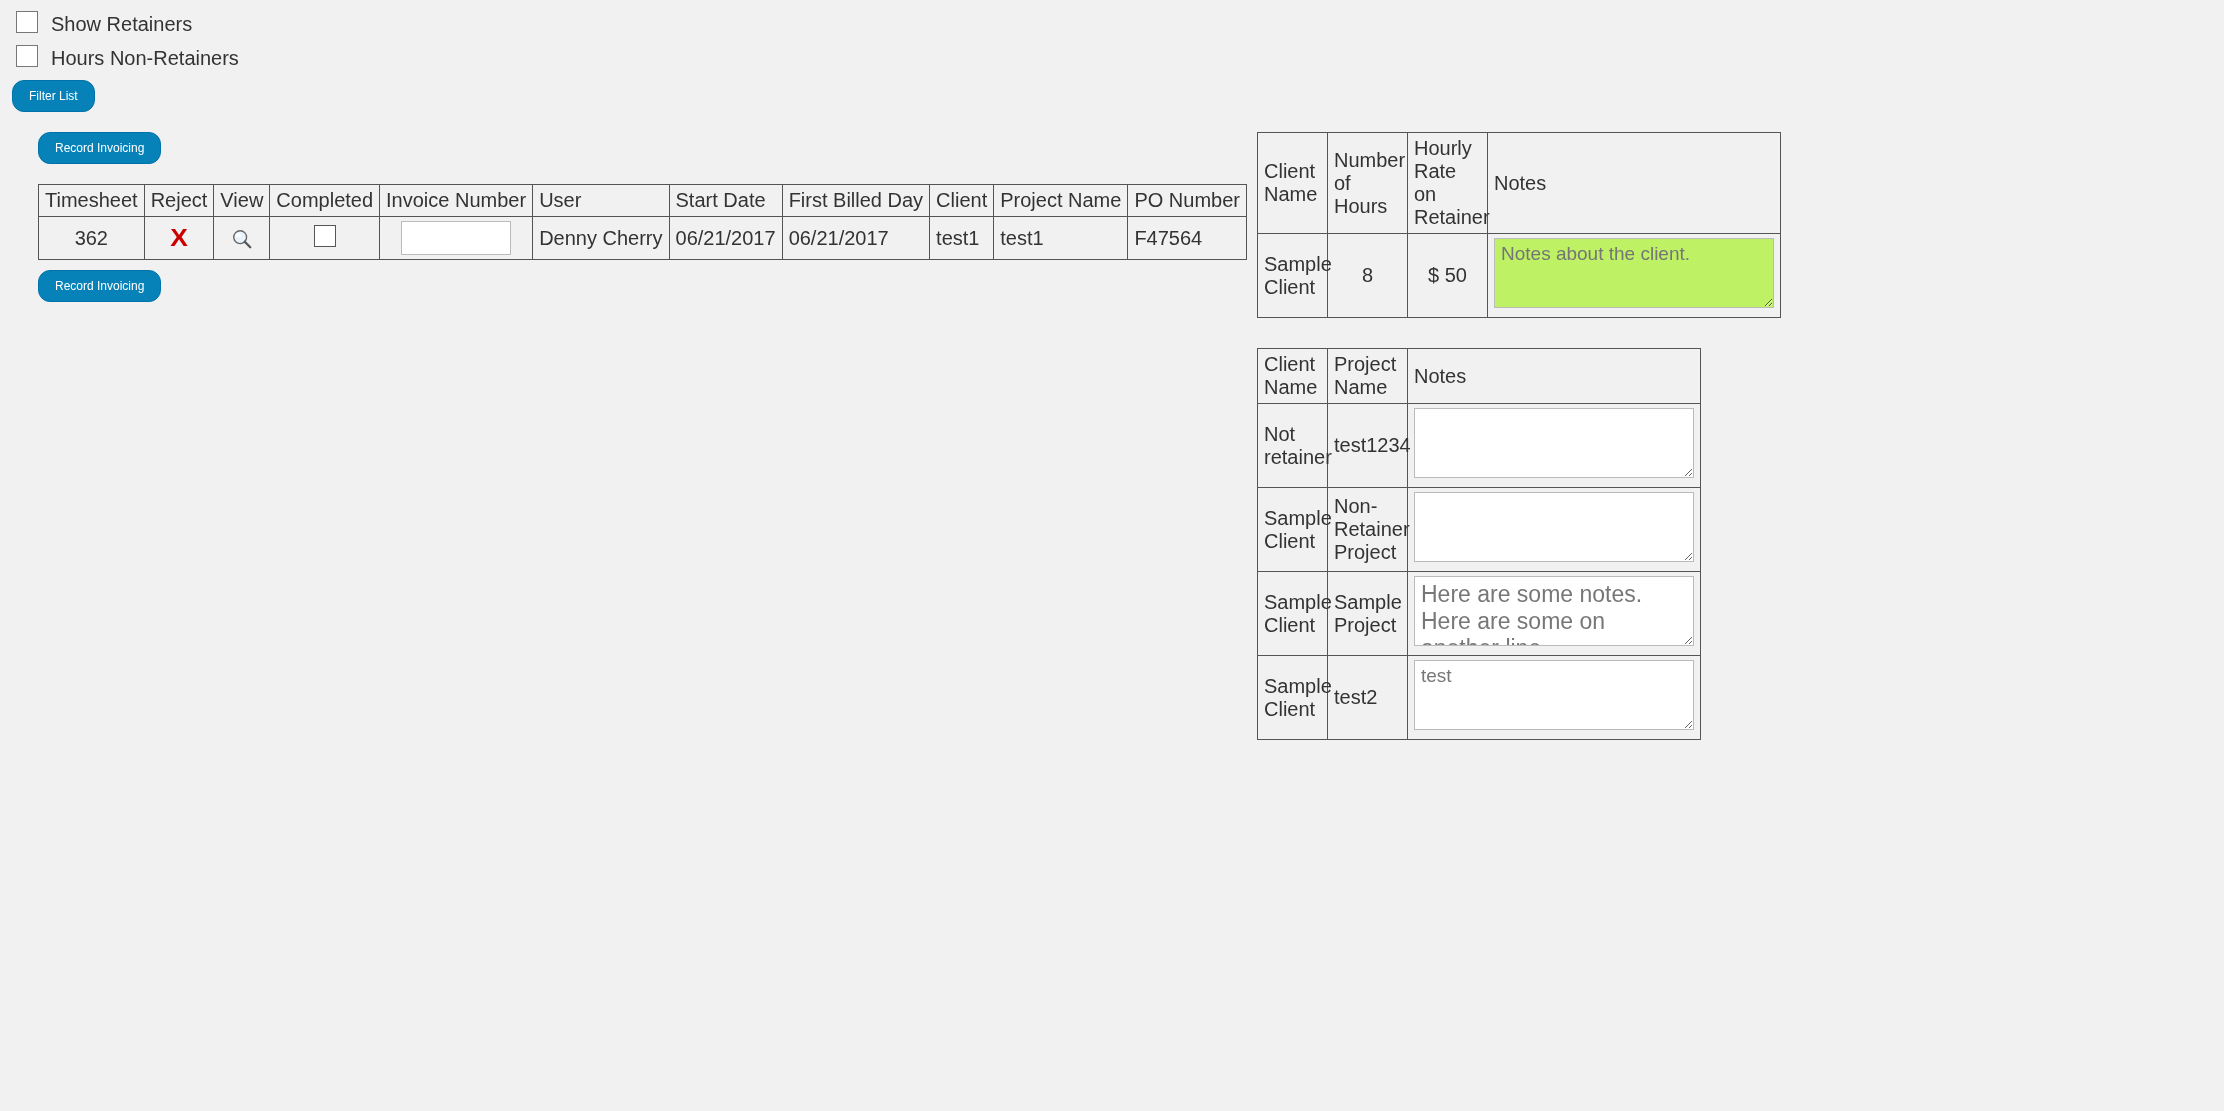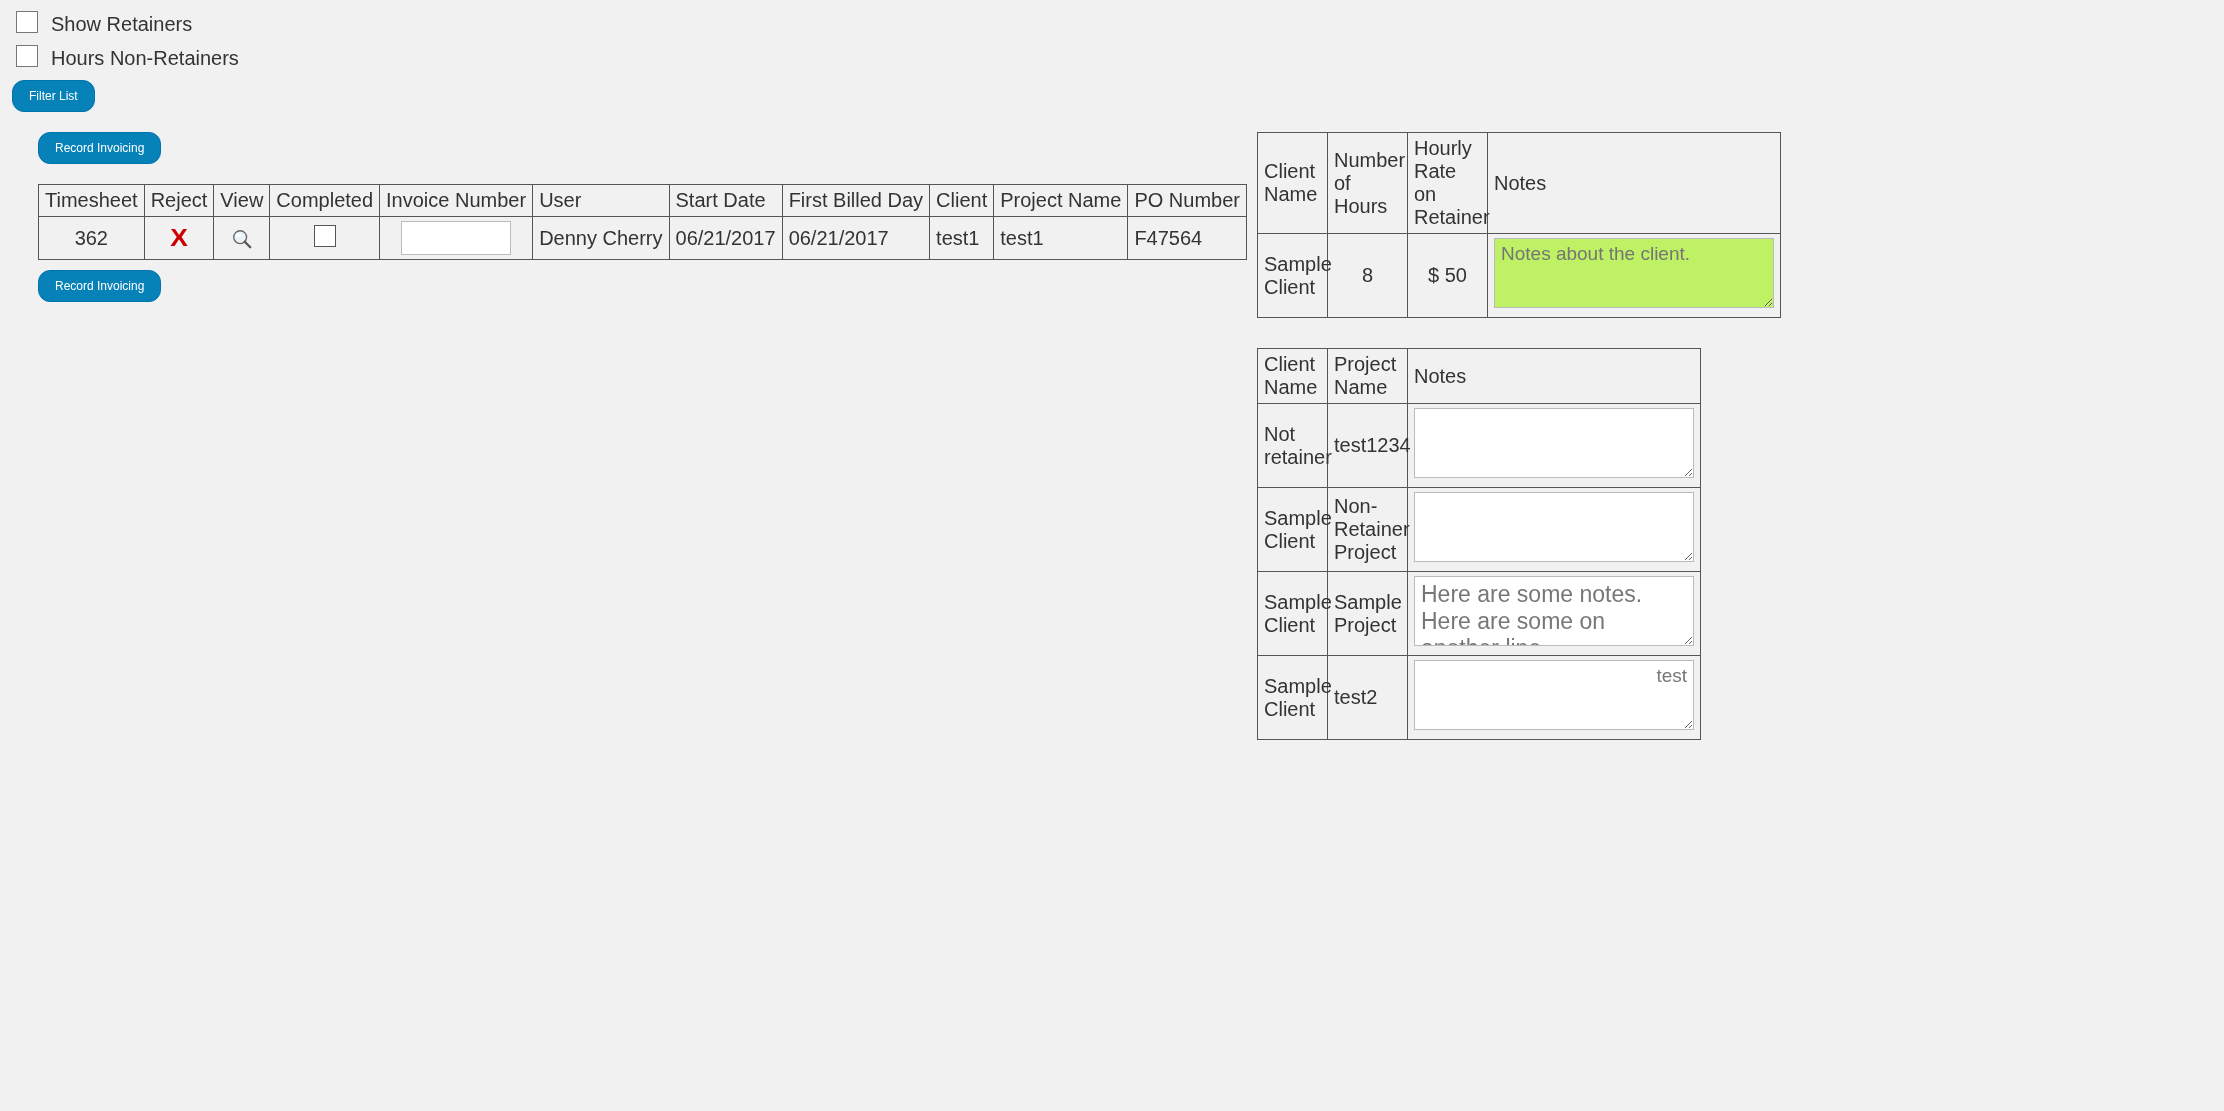--- a/index.html
+++ b/index.html
@@ -85,21 +85,20 @@
   textarea.notes {
     width: 280px;
     height: 70px;
     resize: both;
     border: 1px solid #bbb;
     background: #fff;
     font-family: inherit;
     font-size: 19px;
     color: #777;
     padding: 4px 6px;
-    text-align: right;
   }
   textarea.notes-wide {
     width: 280px;
     height: 70px;
     resize: both;
     border: 1px solid #bbb;
     background: #bef264;
     font-family: inherit;
     font-size: 19px;
     color: #777;

